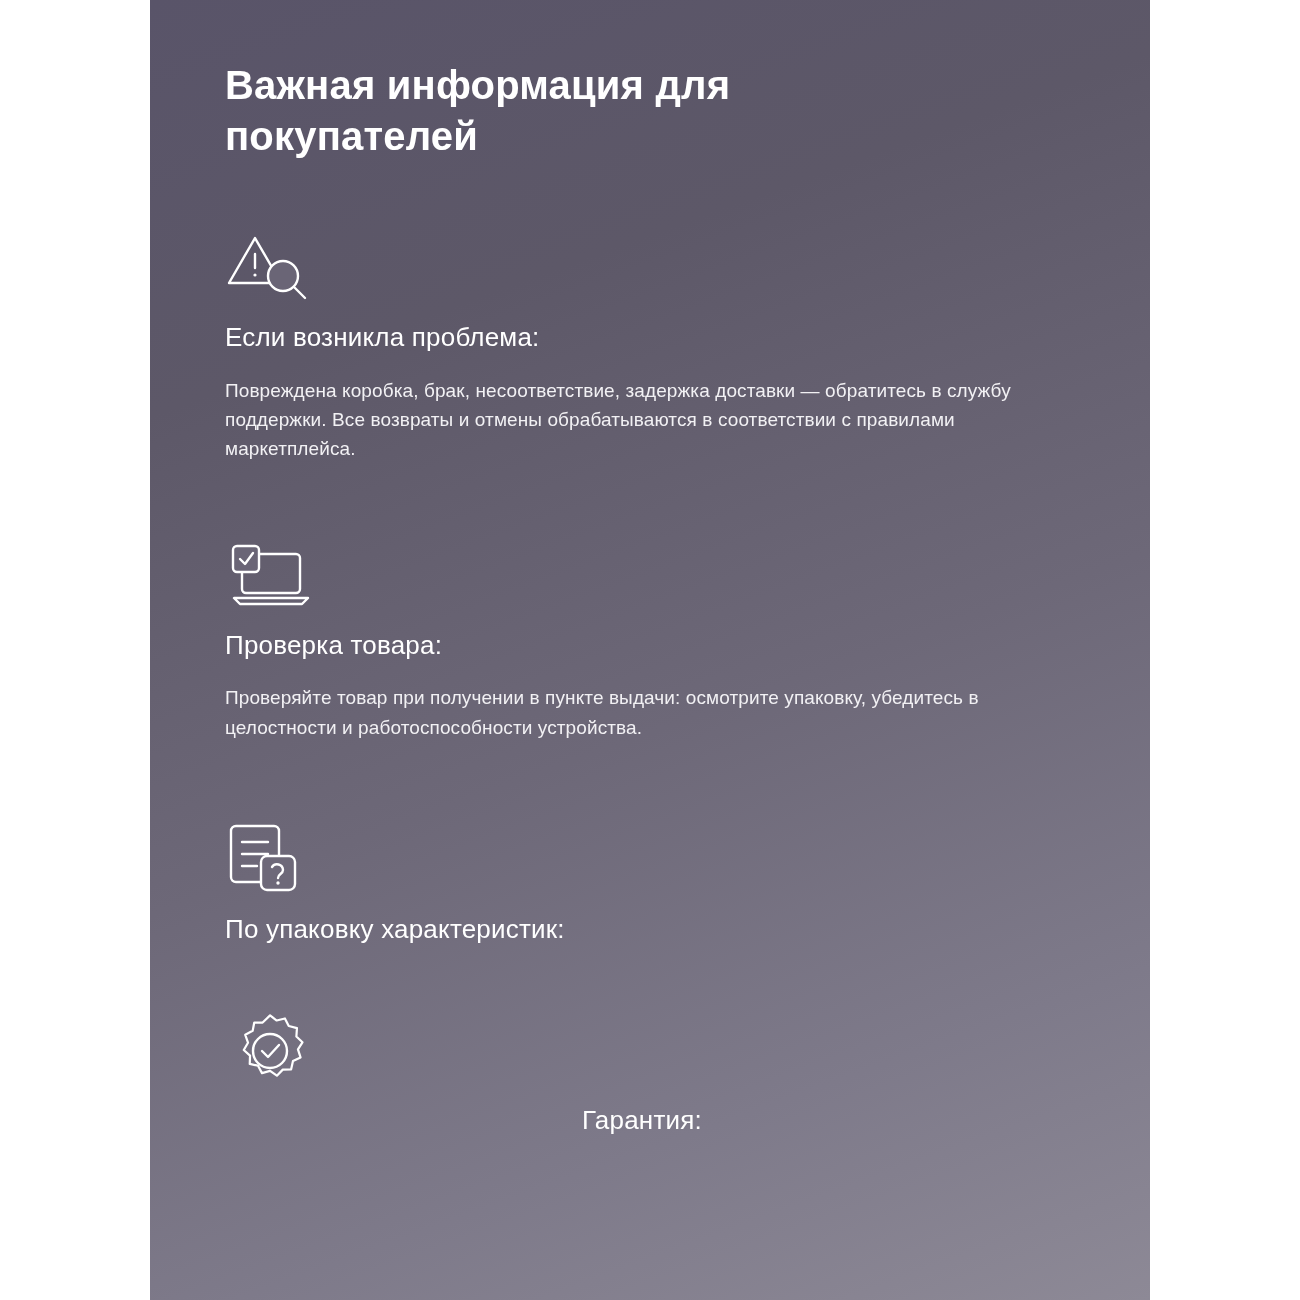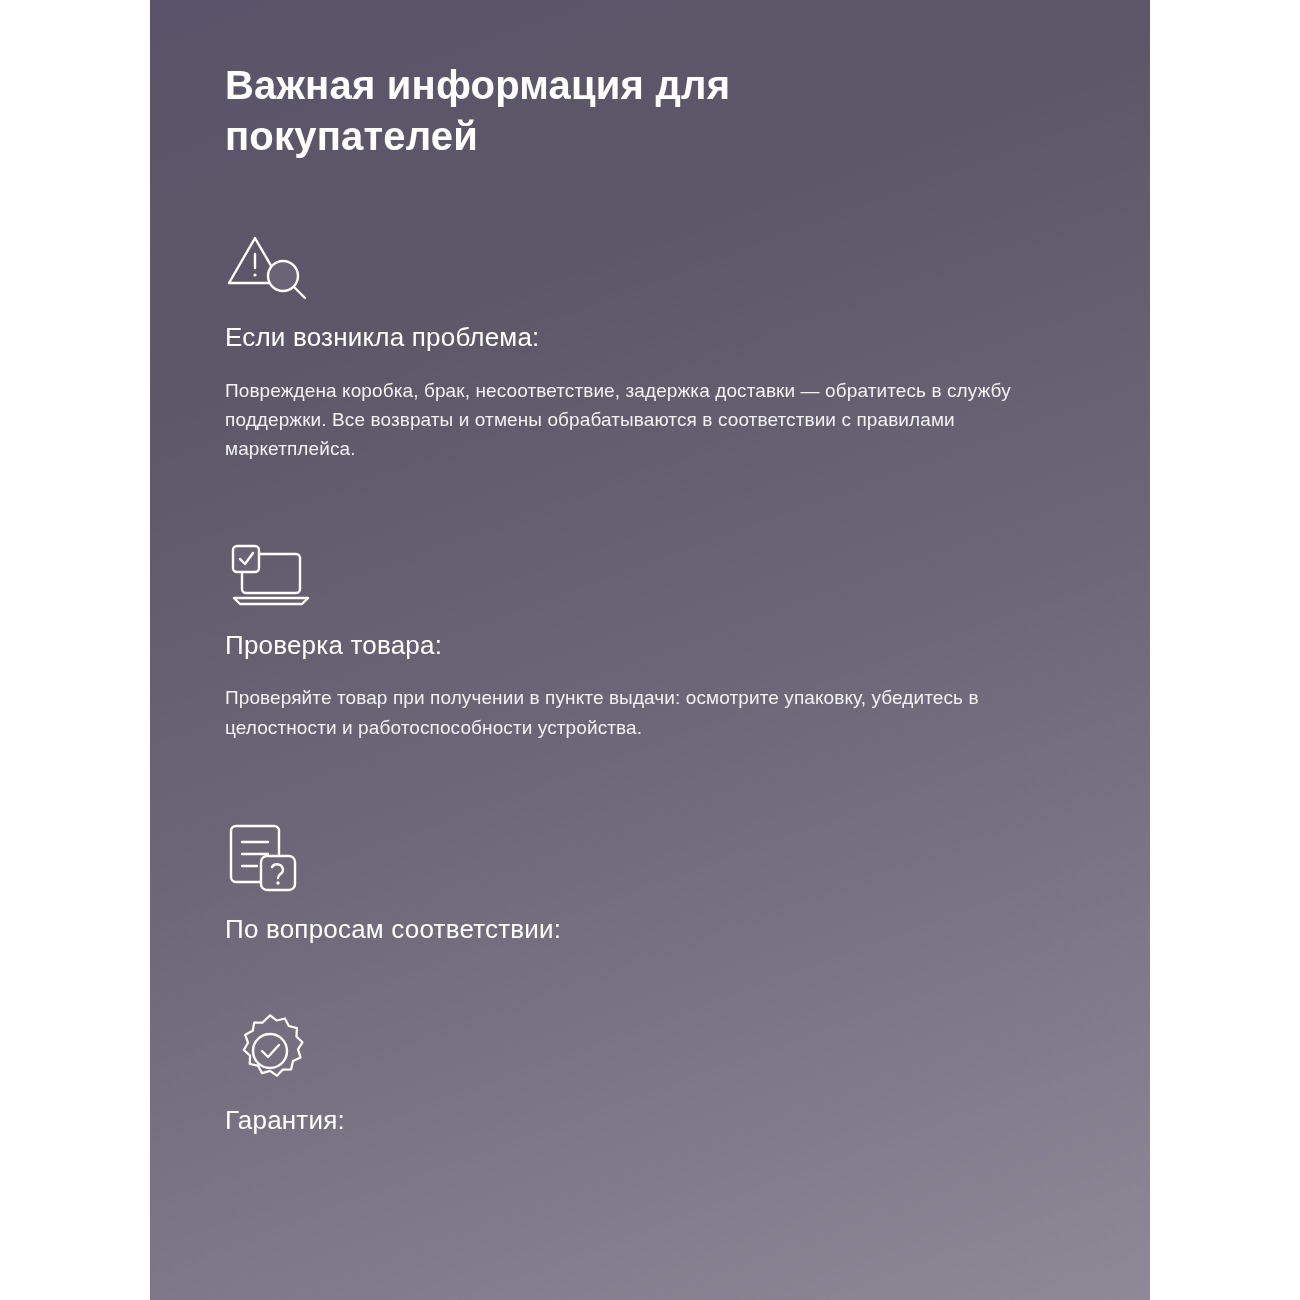--- a/index.html
+++ b/index.html
@@ -43,20 +43,21 @@
     max-width: 700px;
   }
   .sections {
     margin-top: 66px;
   }
   .section {
     margin-bottom: 74px;
   }
   .section:last-child {
     margin-bottom: 0;
+    text-align: center;
   }
   .icon-wrap {
     height: 80px;
     display: flex;
     align-items: center;
     margin-bottom: 14px;
   }
   .icon-wrap svg {
     display: block;
   }
@@ -123,21 +124,21 @@
           <svg width="96" height="80" viewBox="0 0 96 80" fill="none" stroke="#ffffff" stroke-width="2.4" stroke-linecap="round" stroke-linejoin="round">
             <rect x="6" y="6" width="48" height="56" rx="5"></rect>
             <line x1="17" y1="22" x2="43" y2="22"></line>
             <line x1="17" y1="34" x2="43" y2="34"></line>
             <line x1="17" y1="46" x2="32" y2="46"></line>
             <rect x="36" y="36" width="34" height="34" rx="6" fill="#6e6979"></rect>
             <path d="M47 47 a6 6 0 0 1 11 3 c0 4 -5 4 -5 8"></path>
             <circle cx="53" cy="63" r="1.7" fill="#ffffff" stroke="none"></circle>
           </svg>
         </div>
-        <h2 class="sec-title">По вопросам соответствии:</h2>
+        <h2 class="sec-title">По упаковку характеристик:</h2>
       </div>
 
       <div class="section s4">
         <div class="icon-wrap">
           <svg width="90" height="90" viewBox="0 0 90 90" fill="none" stroke="#ffffff" stroke-width="2.4" stroke-linecap="round" stroke-linejoin="round">
             <path d="M45 6 l7.2 5.6 8.9 -2.2 4.2 8.2 8.9 2.3 -0.6 9.1 6.6 6.3 -4.9 7.7 2.8 8.7 -8.2 4 -2 9 -9.1 0.3 -6.4 6.6 -7.4 -5.3 -8.8 2.5 -4.3 -8.1 -9 -1.9 0.3 -9.1 -6.8 -6.1 4.6 -7.9 -3 -8.6 8.1 -4.3 1.7 -9 9.1 0 z" transform="translate(0,2) scale(0.92) translate(4,2)"></path>
             <circle cx="45" cy="45" r="17"></circle>
             <polyline points="37,45 43,51 54,39"></polyline>
           </svg>
         </div>

